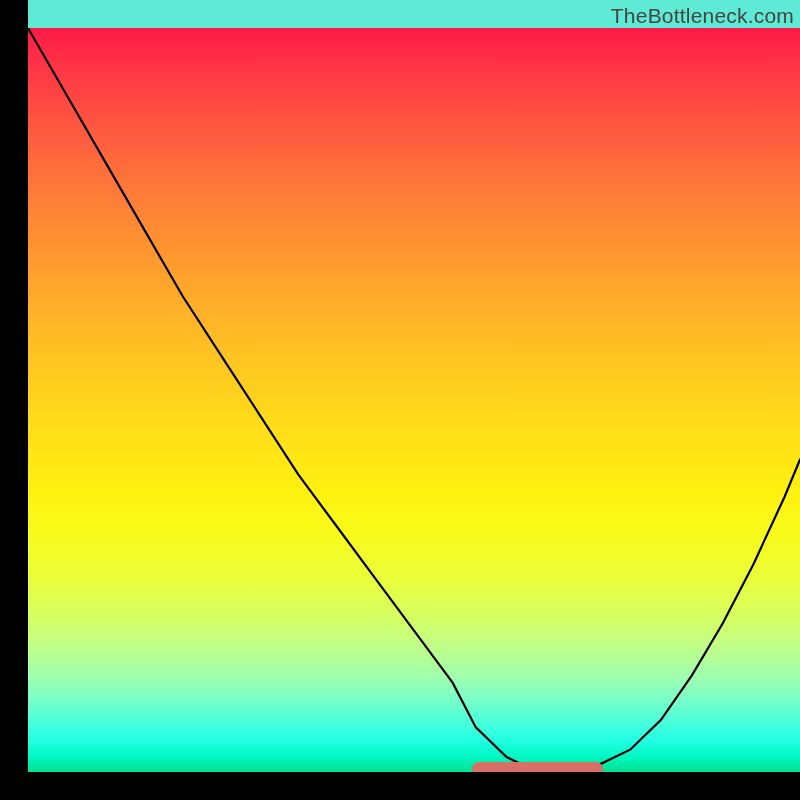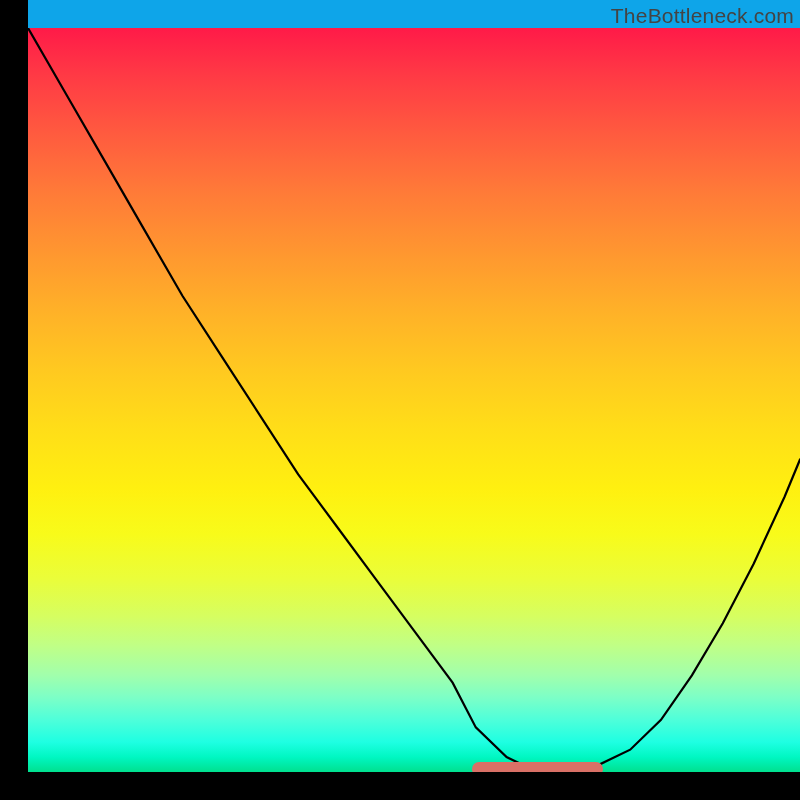--- a/index.html
+++ b/index.html
@@ -5,21 +5,21 @@
   * { margin: 0; padding: 0; box-sizing: border-box; }
   html, body { width: 800px; height: 800px; overflow: hidden; }
   body { background: #000; position: relative; font-family: Arial, sans-serif; }
 
   .frame {
     position: absolute;
     left: 28px;
     top: 0;
     width: 772px;
     height: 590px;
-    background: #0ea5e9;
+    background: #5eead4;
   }
 
   .plot {
     position: absolute;
     left: 0;
     top: 28px;
     width: 772px;
     height: 744px;
     background: linear-gradient(to bottom,
       #ff1a48 0%,

